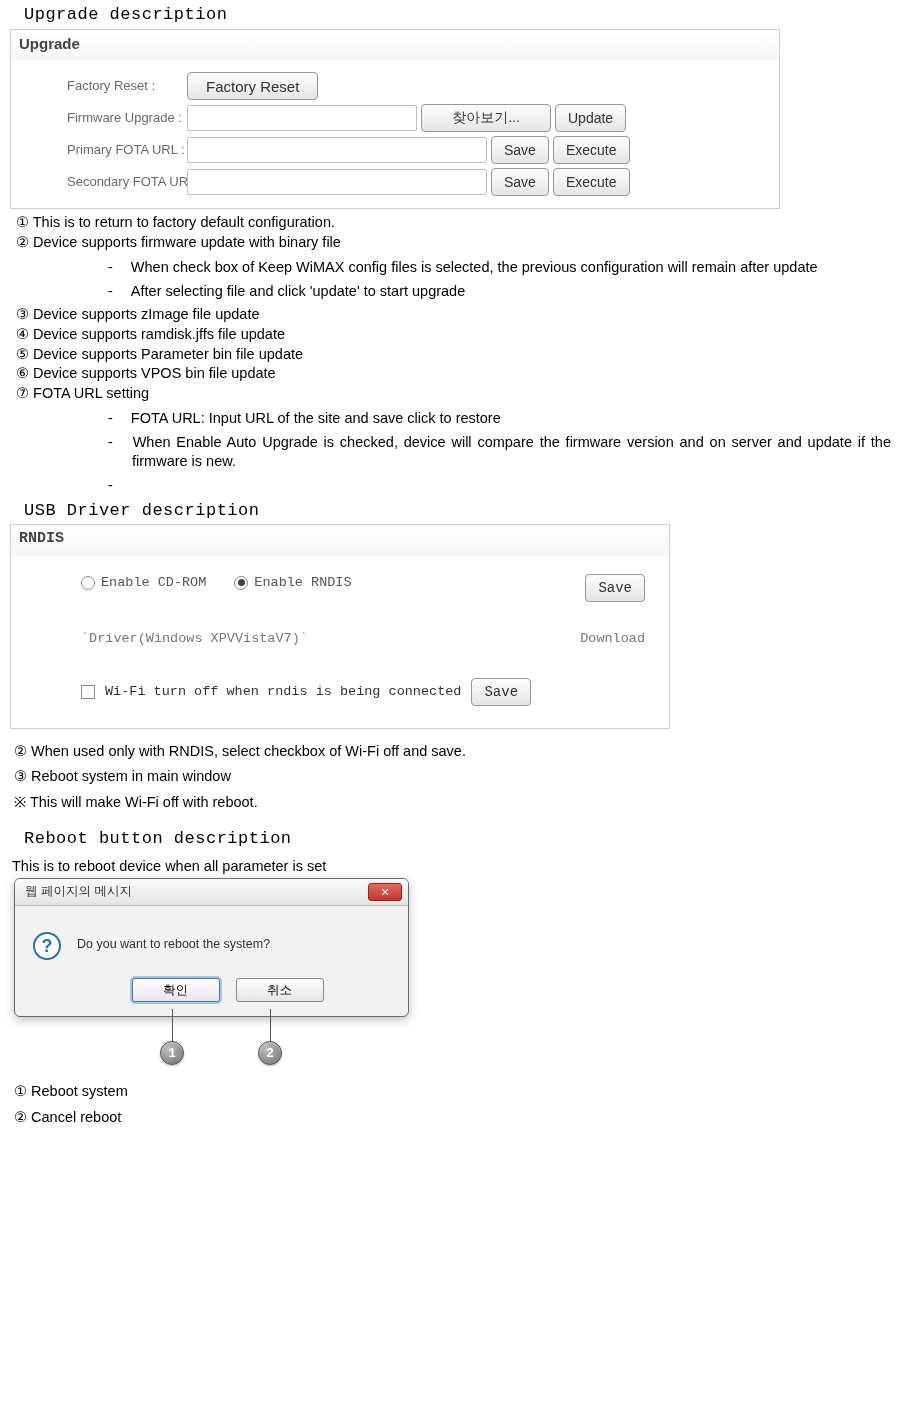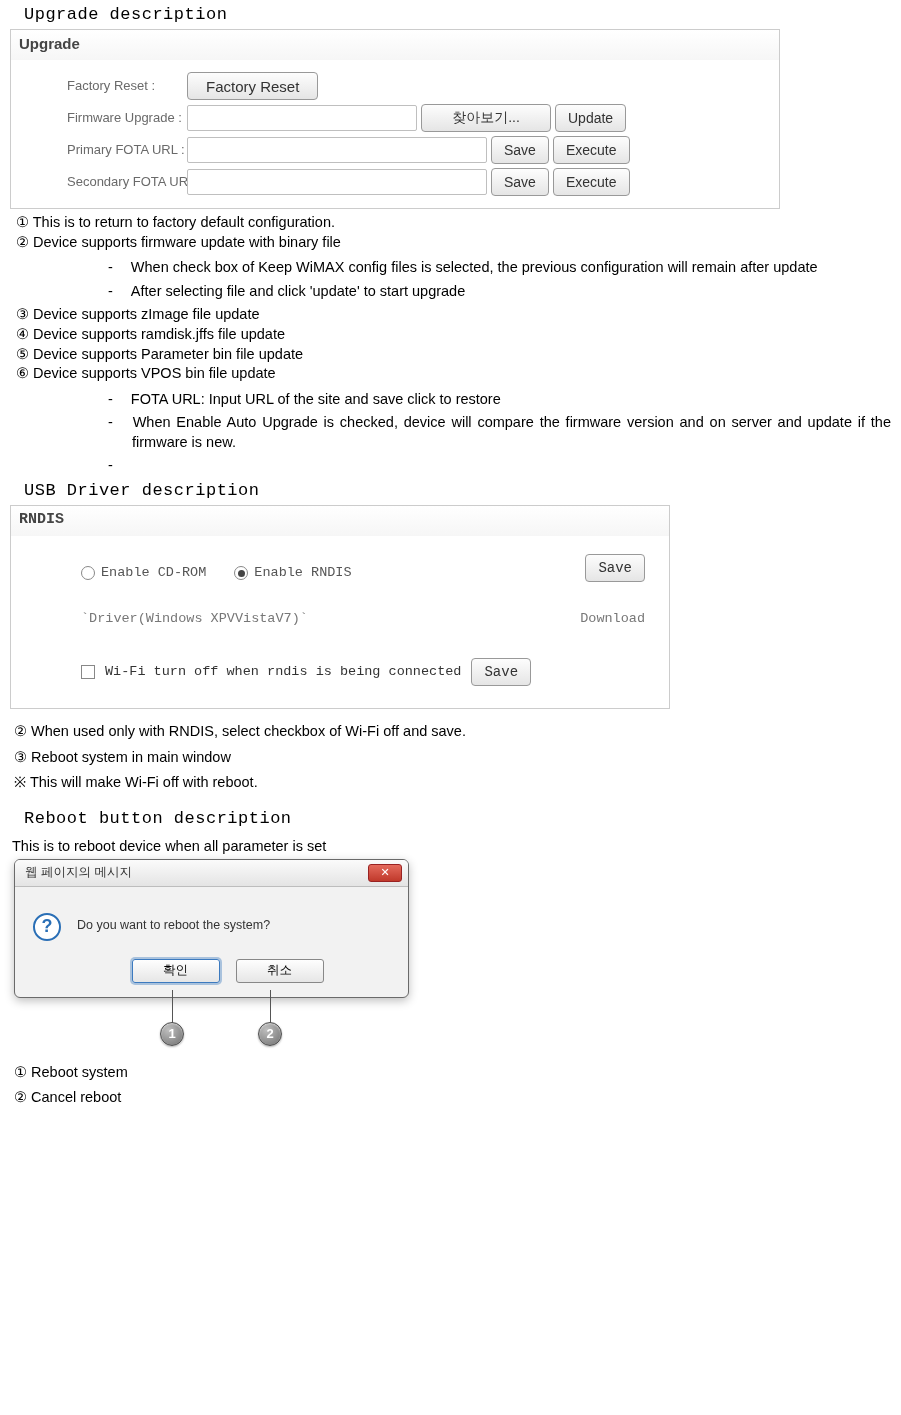--- a/index.html
+++ b/index.html
@@ -77,21 +77,21 @@
 
   
   .rndis-panel {
     width: 660px;
     border:1px solid #ccc;
     background:#fff;
     margin-bottom:6px;
     font-family:Liberation Mono, monospace;
   }
   .rndis-body { padding: 18px 24px 22px 70px; }
-  .radio-row { display:flex; align-items:flex-end; gap:28px; margin-bottom:28px;}
+  .radio-row { display:flex; align-items:flex-start; gap:28px; margin-bottom:28px;}
   .radio-opt { display:flex; align-items:center; gap:6px; color:#555; font-size:13.5px;}
   .radio-dot {
     width:14px; height:14px; border:1px solid #888; border-radius:50%; display:inline-flex;
     align-items:center; justify-content:center; background:#fff;
   }
   .radio-dot.sel::after{ content:""; width:7px; height:7px; border-radius:50%; background:#444; display:block;}
   .dl-row { display:flex; align-items:center; gap:120px; color:#777; font-size:13.5px; margin-bottom:30px;justify-content:space-between;}
   .chk-row { display:flex; align-items:center; gap:10px; color:#333; font-size:13.5px;}
   .chk { width:14px; height:14px; border:1px solid #888; background:#fff; display:inline-block;}
   .save-right{ margin-left:auto;}
@@ -193,20 +193,21 @@
   <div class="num-item">① This is to return to factory default configuration.</div>
   <div class="num-item">② Device supports firmware update with binary file</div>
   <div class="dash-list">
     <div class="dash-item">When check box of Keep WiMAX config files is selected, the previous configuration will remain after update</div>
     <div class="dash-item">After selecting file and click 'update' to start upgrade</div>
   </div>
   <div class="num-item">③ Device supports zImage file update</div>
   <div class="num-item">④ Device supports ramdisk.jffs file update</div>
   <div class="num-item">⑤ Device supports Parameter bin file update</div>
   <div class="num-item">⑥ Device supports VPOS bin file update</div>
+  <div class="num-item">⑦ FOTA URL setting</div>
   <div class="dash-list">
     <div class="dash-item">FOTA URL: Input URL of the site and save click to restore</div>
     <div class="dash-item">When Enable Auto Upgrade is checked, device will compare the firmware version and on server and update if the firmware is new.</div>
     <div class="dash-item" style="min-height:6px;"></div>
   </div>
 </div>
 
 <div class="section-title">USB  Driver  description</div>
 
 <div class="rndis-panel">

